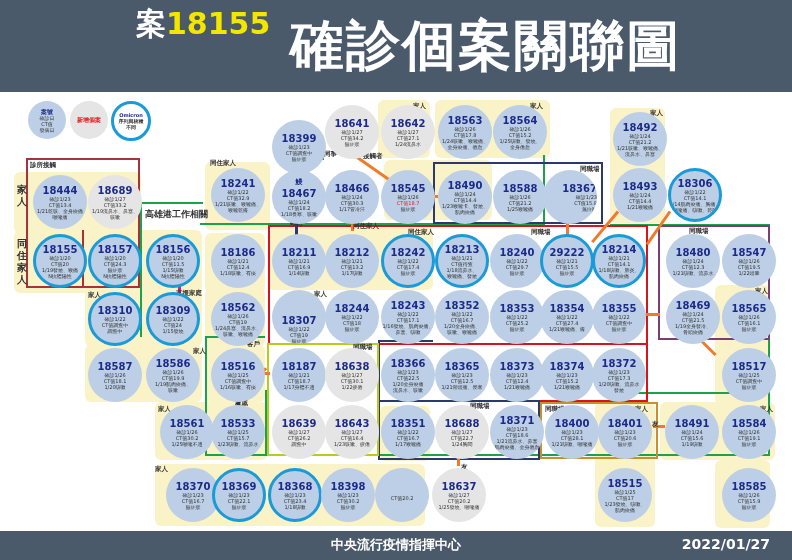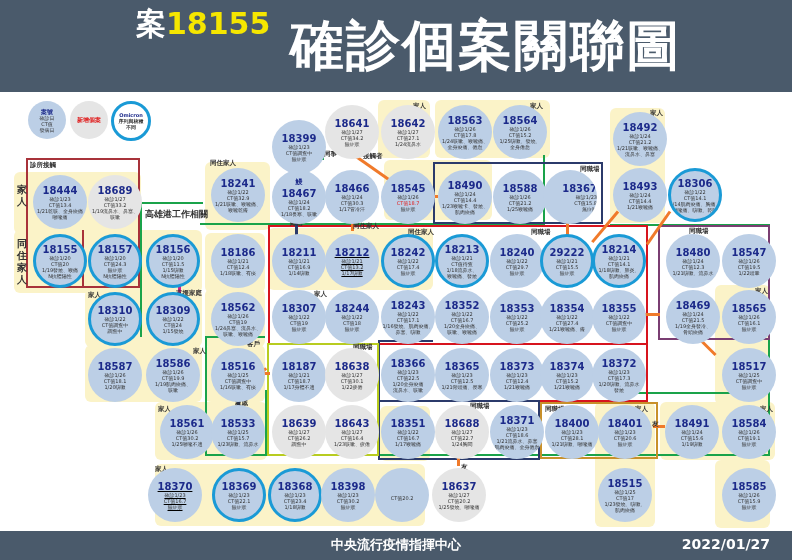--- a/index.html
+++ b/index.html
@@ -202,21 +202,21 @@
       <div class="t">確診1/26</div>
       <div class="t">CT值30.2</div>
       <div class="t">1/25喉嚨不適</div>
     </div>
     <div class="node " style="left: 211px; top: 405px;">
       <div class="id">18533</div>
       <div class="t">確診1/25</div>
       <div class="t">CT值15.7</div>
       <div class="t">1/23咳嗽、流鼻水</div>
     </div>
-    <div class="node " style="left: 148px; top: 468px; text-decoration: underline;">
+    <div class="node " style="left: 166px; top: 468px;">
       <div class="id">18370</div>
       <div class="t">確診1/23</div>
       <div class="t">CT值16.7</div>
       <div class="t">無症狀</div>
     </div>
     <div class="node omi" style="left: 212px; top: 468px;">
       <div class="id">18369</div>
       <div class="t">確診1/23</div>
       <div class="t">CT值22.1</div>
       <div class="t">無症狀</div>
@@ -361,21 +361,21 @@
       <div class="t">CT值14.1</div>
       <div class="t">1/14肌肉痠痛、胸痛、</div>
       <div class="t">喉嚨痛、咳嗽、乾咳</div>
     </div>
     <div class="node " style="left: 272px; top: 234px;">
       <div class="id">18211</div>
       <div class="t">確診1/21</div>
       <div class="t">CT值16.9</div>
       <div class="t">1/14咳嗽</div>
     </div>
-    <div class="node " style="left: 325px; top: 234px; text-decoration: underline;">
+    <div class="node " style="left: 325px; top: 234px;">
       <div class="id">18212</div>
       <div class="t">確診1/21</div>
       <div class="t">CT值13.2</div>
       <div class="t">1/17咳嗽</div>
     </div>
     <div class="node omi" style="left: 381px; top: 234px;">
       <div class="id">18242</div>
       <div class="t">確診1/22</div>
       <div class="t">CT值17.4</div>
       <div class="t">無症狀</div>
@@ -411,21 +411,21 @@
       <div class="t">確診1/24</div>
       <div class="t">CT值12.3</div>
       <div class="t">1/21咳嗽、流鼻水</div>
     </div>
     <div class="node " style="left: 722px; top: 234px;">
       <div class="id">18547</div>
       <div class="t">確診1/26</div>
       <div class="t">CT值19.5</div>
       <div class="t">1/22頭暈</div>
     </div>
-    <div class="node " style="left: 272px; top: 290px;">
+    <div class="node " style="left: 272px; top: 290px; justify-content: flex-end;">
       <div class="id">18307</div>
       <div class="t">確診1/22</div>
       <div class="t">CT值19</div>
       <div class="t">無症狀</div>
     </div>
     <div class="node " style="left: 325px; top: 290px;">
       <div class="id">18244</div>
       <div class="t">確診1/22</div>
       <div class="t">CT值18</div>
       <div class="t">無症狀</div>

